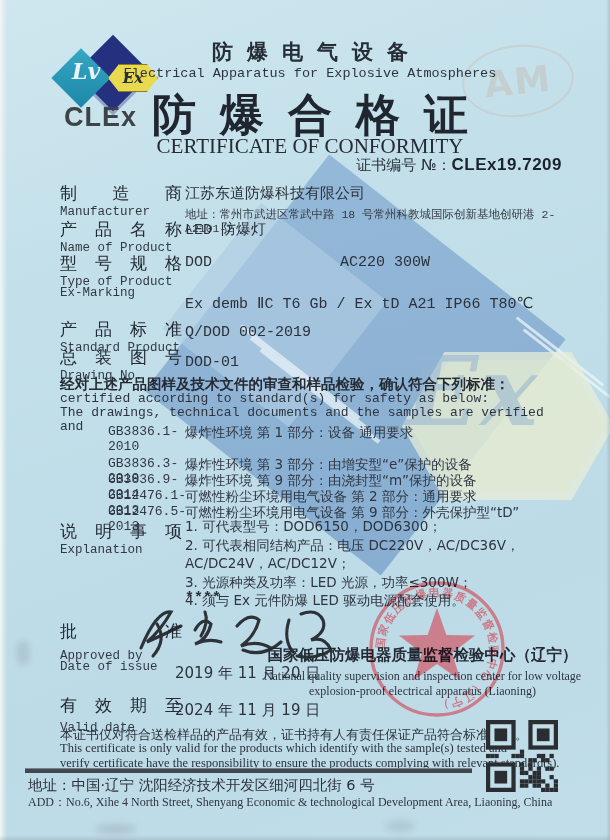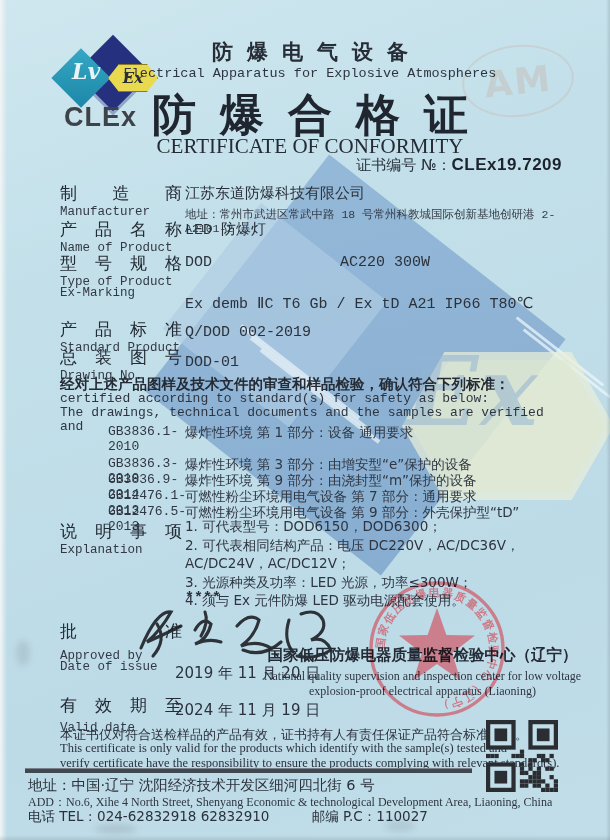--- a/index.html
+++ b/index.html
@@ -227,21 +227,21 @@
       <span class="std-code">GB3836.1-2010</span>
       <span class="std-desc">爆炸性环境 第 1 部分：设备 通用要求</span></div>
     <div class="std-row" style="top:456px">
       <span class="std-code">GB3836.3-2010</span>
       <span class="std-desc">爆炸性环境 第 3 部分：由增安型“e”保护的设备</span></div>
     <div class="std-row" style="top:472px">
       <span class="std-code">GB3836.9-2014</span>
       <span class="std-desc">爆炸性环境 第 9 部分：由浇封型“m”保护的设备</span></div>
     <div class="std-row" style="top:488px">
       <span class="std-code">GB12476.1-2013</span>
-      <span class="std-desc">可燃性粉尘环境用电气设备 第 7 部分：通用要求</span></div>
+      <span class="std-desc">可燃性粉尘环境用电气设备 第 2 部分：通用要求</span></div>
     <div class="std-row" style="top:504px">
       <span class="std-code">GB12476.5-2013</span>
       <span class="std-desc">可燃性粉尘环境用电气设备 第 9 部分：外壳保护型“tD”</span></div>
 
     <div class="field" style="top:520px">
       <div class="flabel">
           <div class="cn">说明事项</div>
         <div class="en">Explanation</div>
         </div>
     </div>
@@ -369,23 +369,19 @@
           <rect x="46.588235294117645" y="4.235294117647059" width="21.176470588235293" height="21.176470588235293" fill="#c2dfe9"></rect>
           <rect x="50.82352941176471" y="8.470588235294118" width="12.705882352941178" height="12.705882352941178" fill="#2a2e33"></rect>
           <rect x="0" y="42.35294117647059" width="29.647058823529413" height="29.647058823529413" fill="#2a2e33"></rect>
           <rect x="4.235294117647059" y="46.588235294117645" width="21.176470588235293" height="21.176470588235293" fill="#c2dfe9"></rect>
           <rect x="8.470588235294118" y="50.82352941176471" width="12.705882352941178" height="12.705882352941178" fill="#2a2e33"></rect>
         </svg>
     </div>
 
     <div class="footer-addr">地址：中国·辽宁 沈阳经济技术开发区细河四北街 6 号</div>
     <div class="footer-add-en">ADD：No.6, Xihe 4 North Street, Shenyang Economic &amp; technological Development Area, Liaoning, China</div>
-    <div class="footer-tel">
-      <span>电话 TEL：024-62832918 62832910</span>
-      <span class="pc">邮编 P.C：110027</span>
-    </div>
 
   </div>
 
   <div class="edge-left"></div>
   <div class="edge-right"></div>
   <div class="edge-bottom"></div>
 </div>
 
 </body></html>

